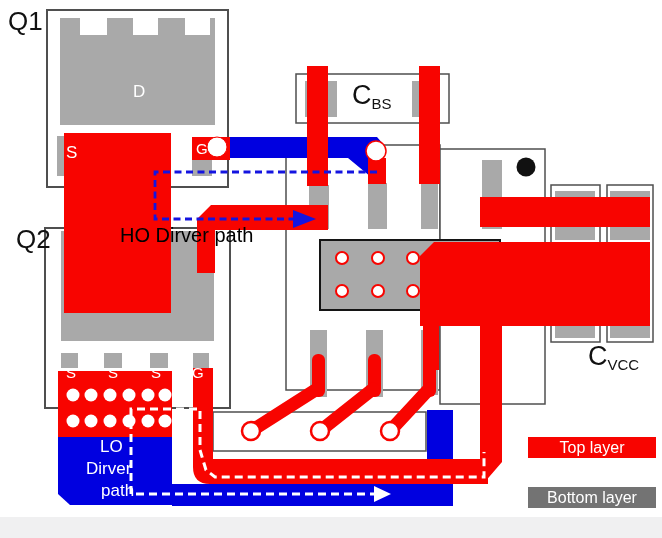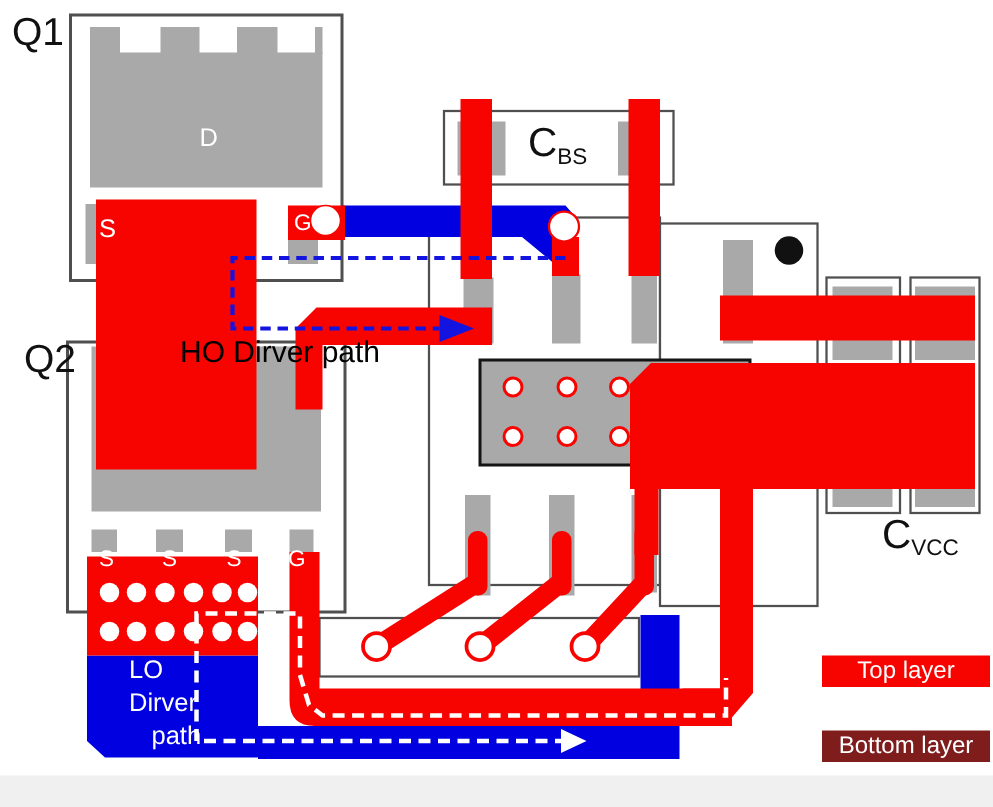--- a/index.html
+++ b/index.html
@@ -6,24 +6,24 @@
   #canvas{position:relative;width:662px;height:538px;background:#ffffff;overflow:hidden;
           font-family:"Liberation Sans",sans-serif;}
   #pcb{position:absolute;left:0;top:0;}
   .lbl{position:absolute;color:#111;font-size:26px;font-weight:400;}
   .padlbl{position:absolute;color:#fff;font-size:17px;}
   .padlbl.sm{font-size:15px;}
   .caplbl{position:absolute;color:#111;font-size:27px;}
   .caplbl .sub{font-size:15px;vertical-align:-5px;letter-spacing:0px;}
   .holbl{position:absolute;color:#000000;font-size:20px;}
   .lolbl{position:absolute;color:#fff;font-size:17px;}
-  .legendbox{position:absolute;width:112px;height:21px;color:#fff;font-size:16px;
-             text-align:center;line-height:21px;margin-left:20px;}
+  .legendbox{position:absolute;width:128px;height:21px;color:#fff;font-size:16px;
+             text-align:center;line-height:21px;}
   #legend-top{left:528px;top:437px;background:#f80400;}
-  #legend-bottom{left:528px;top:487px;background:#7f1d1d;}
+  #legend-bottom{left:528px;top:487px;background:#737373;}
   #bottom-strip{position:absolute;left:0;top:517px;width:662px;height:21px;background:#f0f0f1;}
 </style>
 </head>
 <body>
 
 <div id="canvas">
 
 <svg id="pcb" width="662" height="538" viewBox="0 0 662 538">
 
   <g fill="#ffffff" stroke="#4f4f4f" stroke-width="2">
@@ -151,21 +151,21 @@
 <div class="padlbl sm" style="left:66px;top:364px;">S</div>
 <div class="padlbl sm" style="left:108px;top:364px;">S</div>
 <div class="padlbl sm" style="left:151px;top:364px;">S</div>
 <div class="padlbl sm" style="left:192px;top:364px;">G</div>
 
 <div class="caplbl" style="left:352px;top:80px;"><span>C</span><span class="sub">BS</span></div>
 <div class="caplbl" style="left:572px;top:341px;margin-left:16px;"><span>C</span><span class="sub">VCC</span></div>
 
 <div class="holbl" style="left:120px;top:224px;">HO Dirver path</div>
 
-<div class="lolbl" style="left:86px;top:437px;">LO</div>
+<div class="lolbl" style="left:100px;top:437px;">LO</div>
 <div class="lolbl" style="left:86px;top:459px;">Dirver</div>
 <div class="lolbl" style="left:101px;top:481px;">path</div>
 
 <div id="legend-top" class="legendbox">Top layer</div>
 <div id="legend-bottom" class="legendbox">Bottom layer</div>
 
 <div id="bottom-strip"></div>
 </div>
 
 </body></html>

